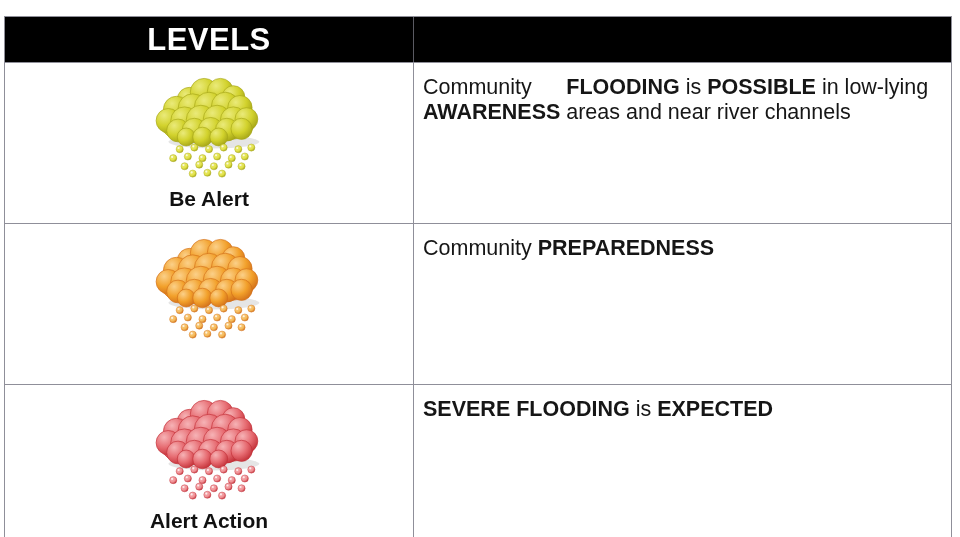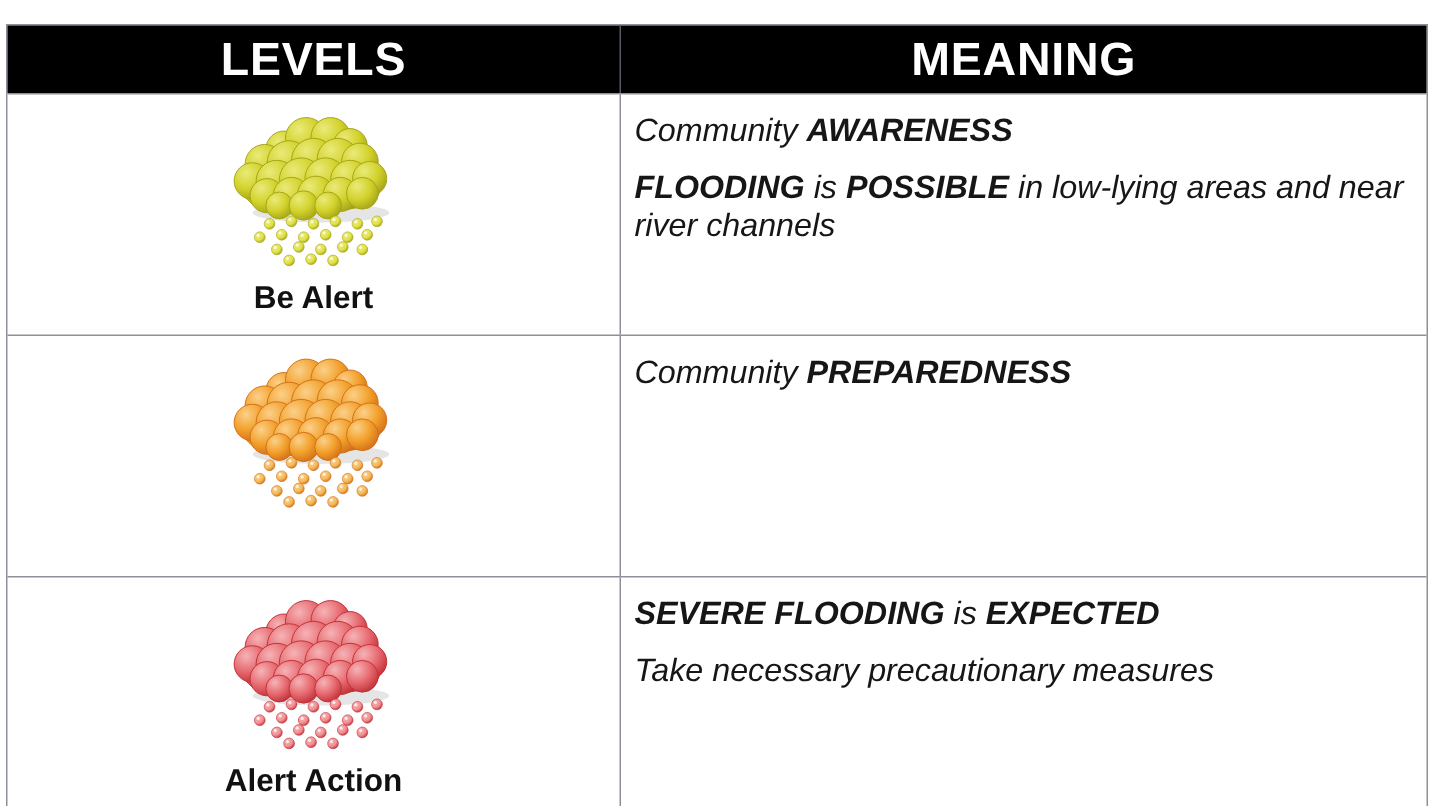--- a/index.html
+++ b/index.html
@@ -57,23 +57,22 @@
     flex-direction: column;
     align-items: center;
     justify-content: flex-start;
     padding-top: 4px;
   }
 
   .meaning-cell {
     flex: 1;
     padding: 12px 14px 10px 9px;
     display: flex;
-    flex-direction: column;
+    flex-direction: row;
     justify-content: flex-start;
-    font-style: italic;
   }
 
   .meaning-line {
     font-size: 21.5px;
     line-height: 25px;
     color: #161616;
     margin-bottom: 13px;
   }
   .meaning-line:last-child { margin-bottom: 0; }
   .meaning-line b { font-weight: bold; }
@@ -94,21 +93,20 @@
   }
   .cloud-icon svg { display: block; width: 160px; height: 118px; }
 </style>
 </head>
 <body>
 
 <div id="warning-table">
 
   <div class="table-header">
     <div class="header-cell levels">LEVELS</div>
-    <div class="header-cell meaning">MEANING</div>
   </div>
 
   <div id="rows-container">
       <div class="table-row">
         <div class="level-cell">
           <div class="cloud-icon">
             <svg viewBox="0 0 160 145" xmlns="http://www.w3.org/2000/svg">
               <defs>
                 <radialGradient id="g0" cx="33%" cy="28%" r="78%">
                   <stop offset="0%" stop-color="#eaea7a"></stop>
@@ -363,18 +361,17 @@
               <circle cx="78" cy="130" r="4.4" fill="url(#d2)" stroke="#c23038" stroke-width="0.5"></circle>
               <circle cx="76.7" cy="128.5" r="1.3" fill="#ffffff" opacity="0.75"></circle>
               <circle cx="96" cy="131" r="4.4" fill="url(#d2)" stroke="#c23038" stroke-width="0.5"></circle>
               <circle cx="94.7" cy="129.5" r="1.3" fill="#ffffff" opacity="0.75"></circle>
             </svg>
           </div>
           <div class="level-label">Alert Action</div>
         </div>
         <div class="meaning-cell">
           <div class="meaning-line"><b>SEVERE FLOODING</b><span> is </span><b>EXPECTED</b></div>
-          <div class="meaning-line"><span>Take necessary precautionary measures</span></div>
         </div>
       </div>
     </div>
 
 </div>
 
 </body></html>

